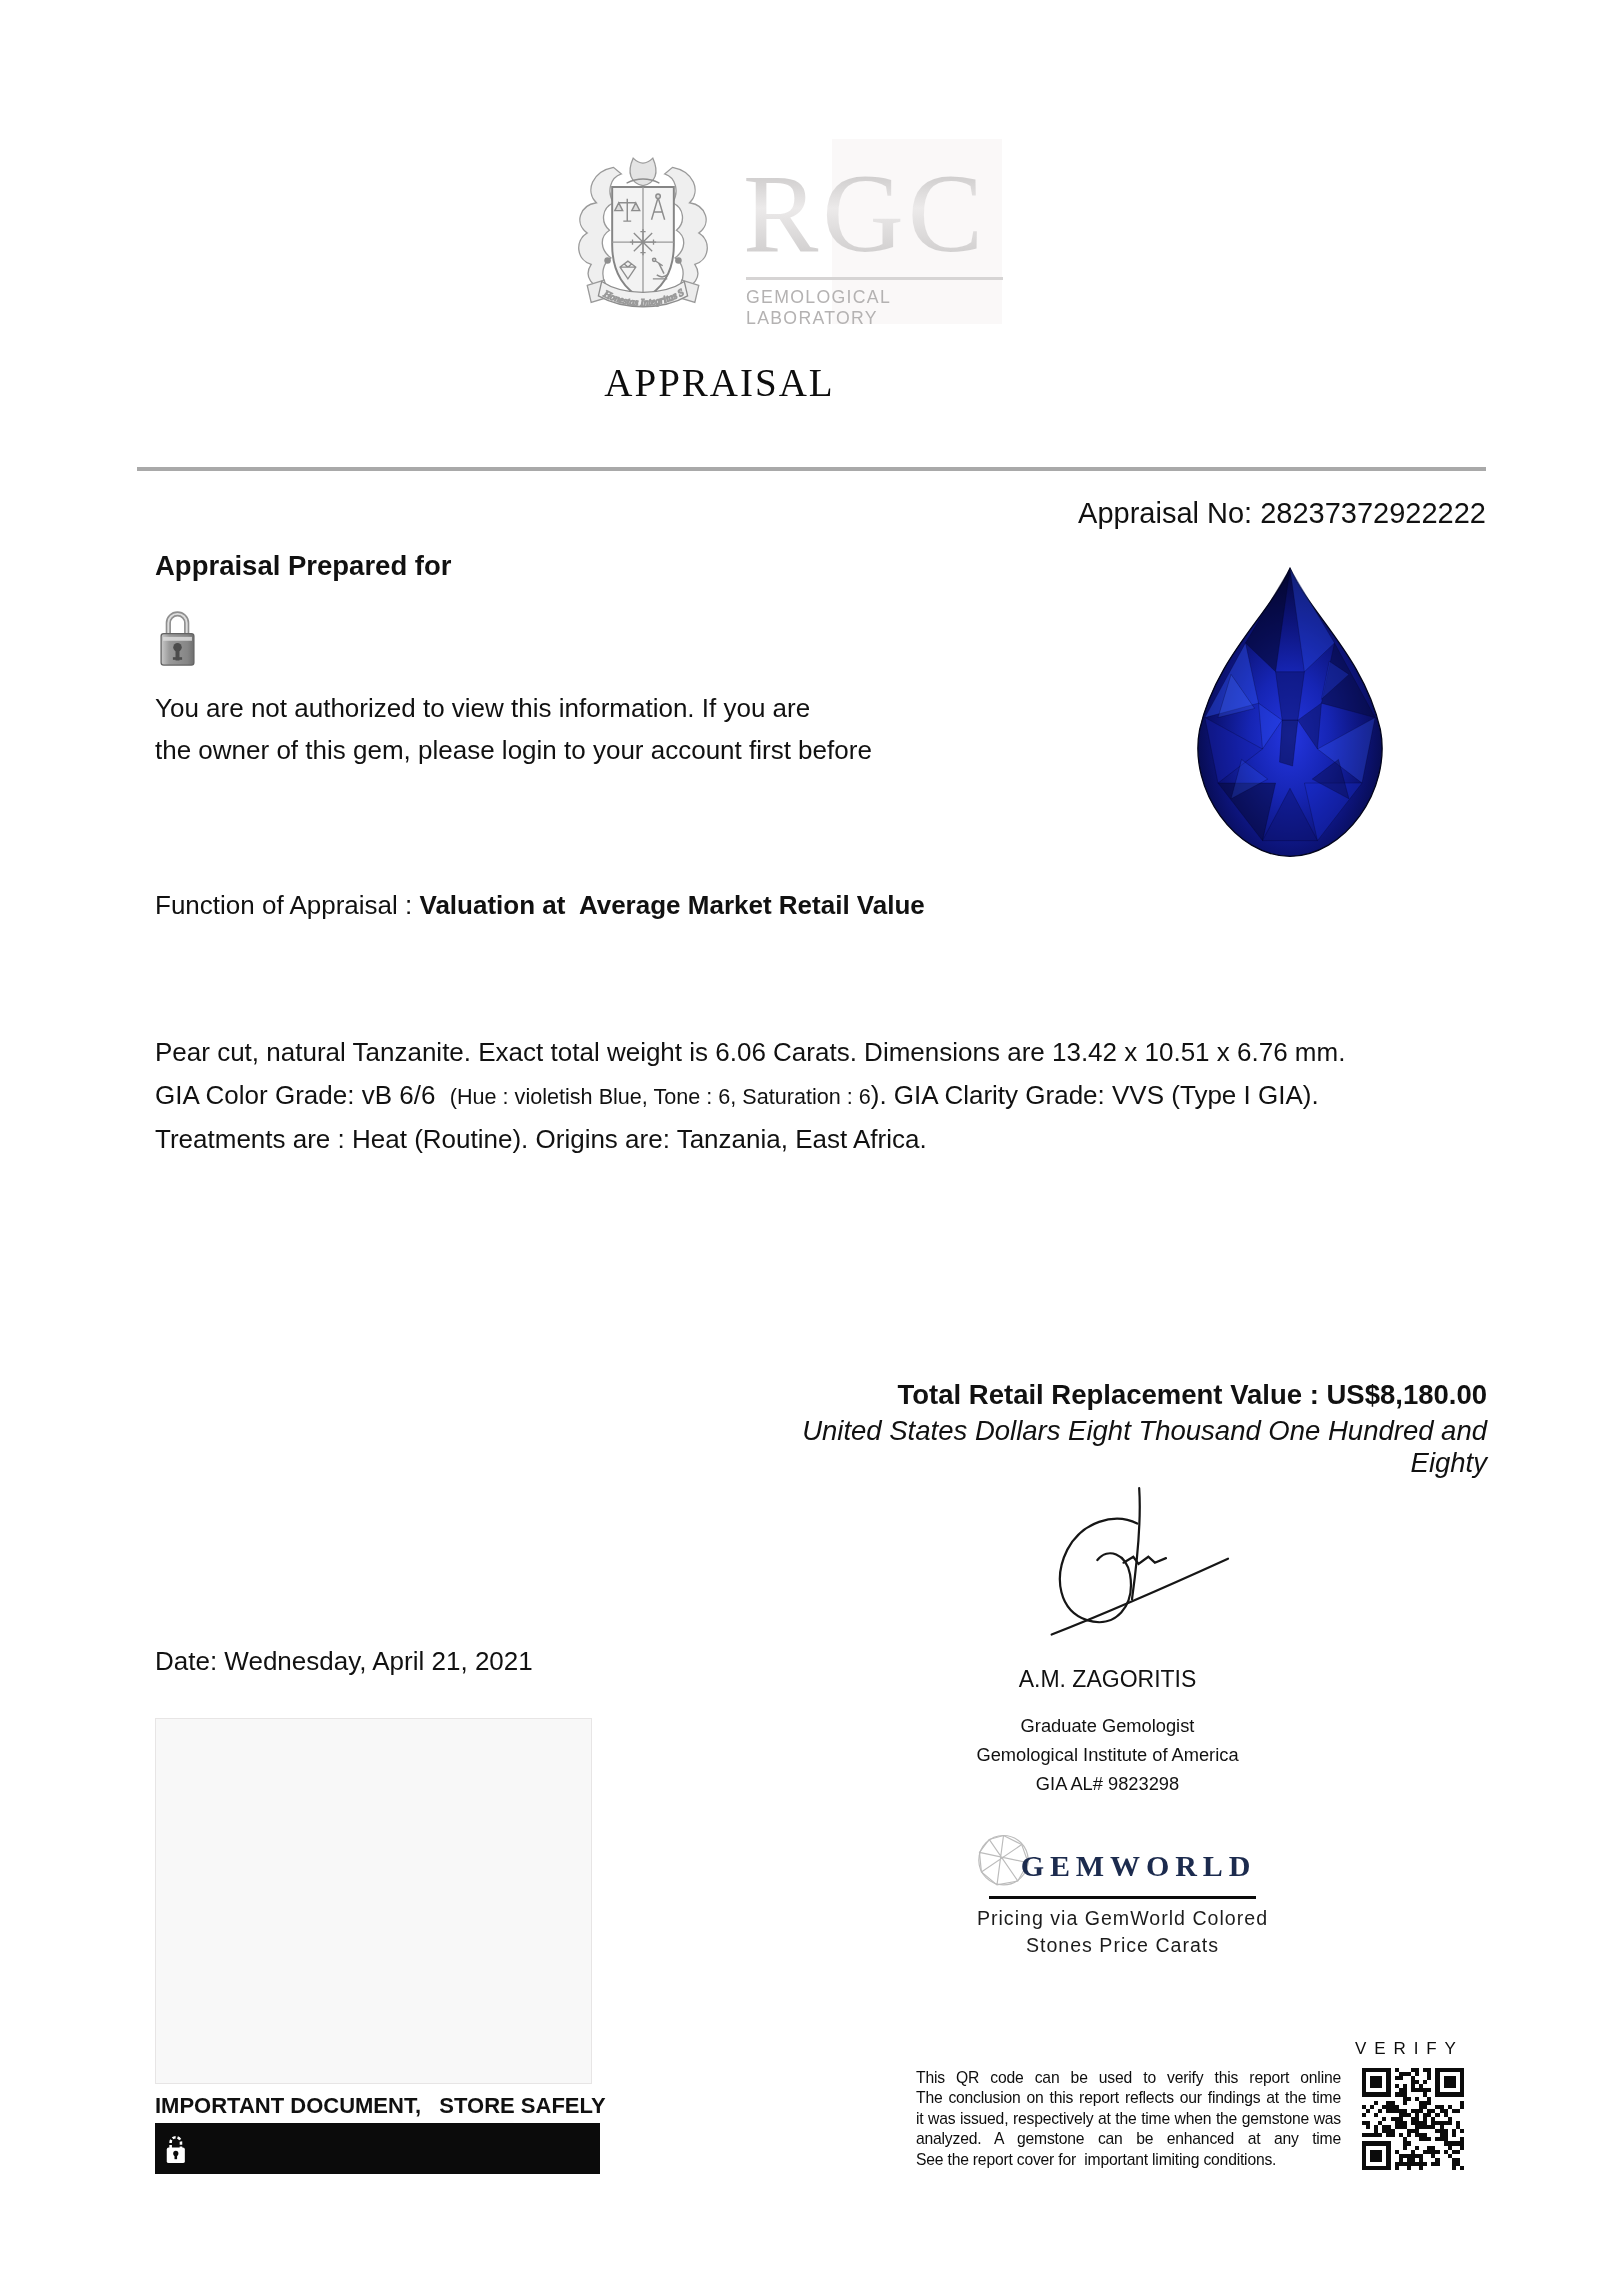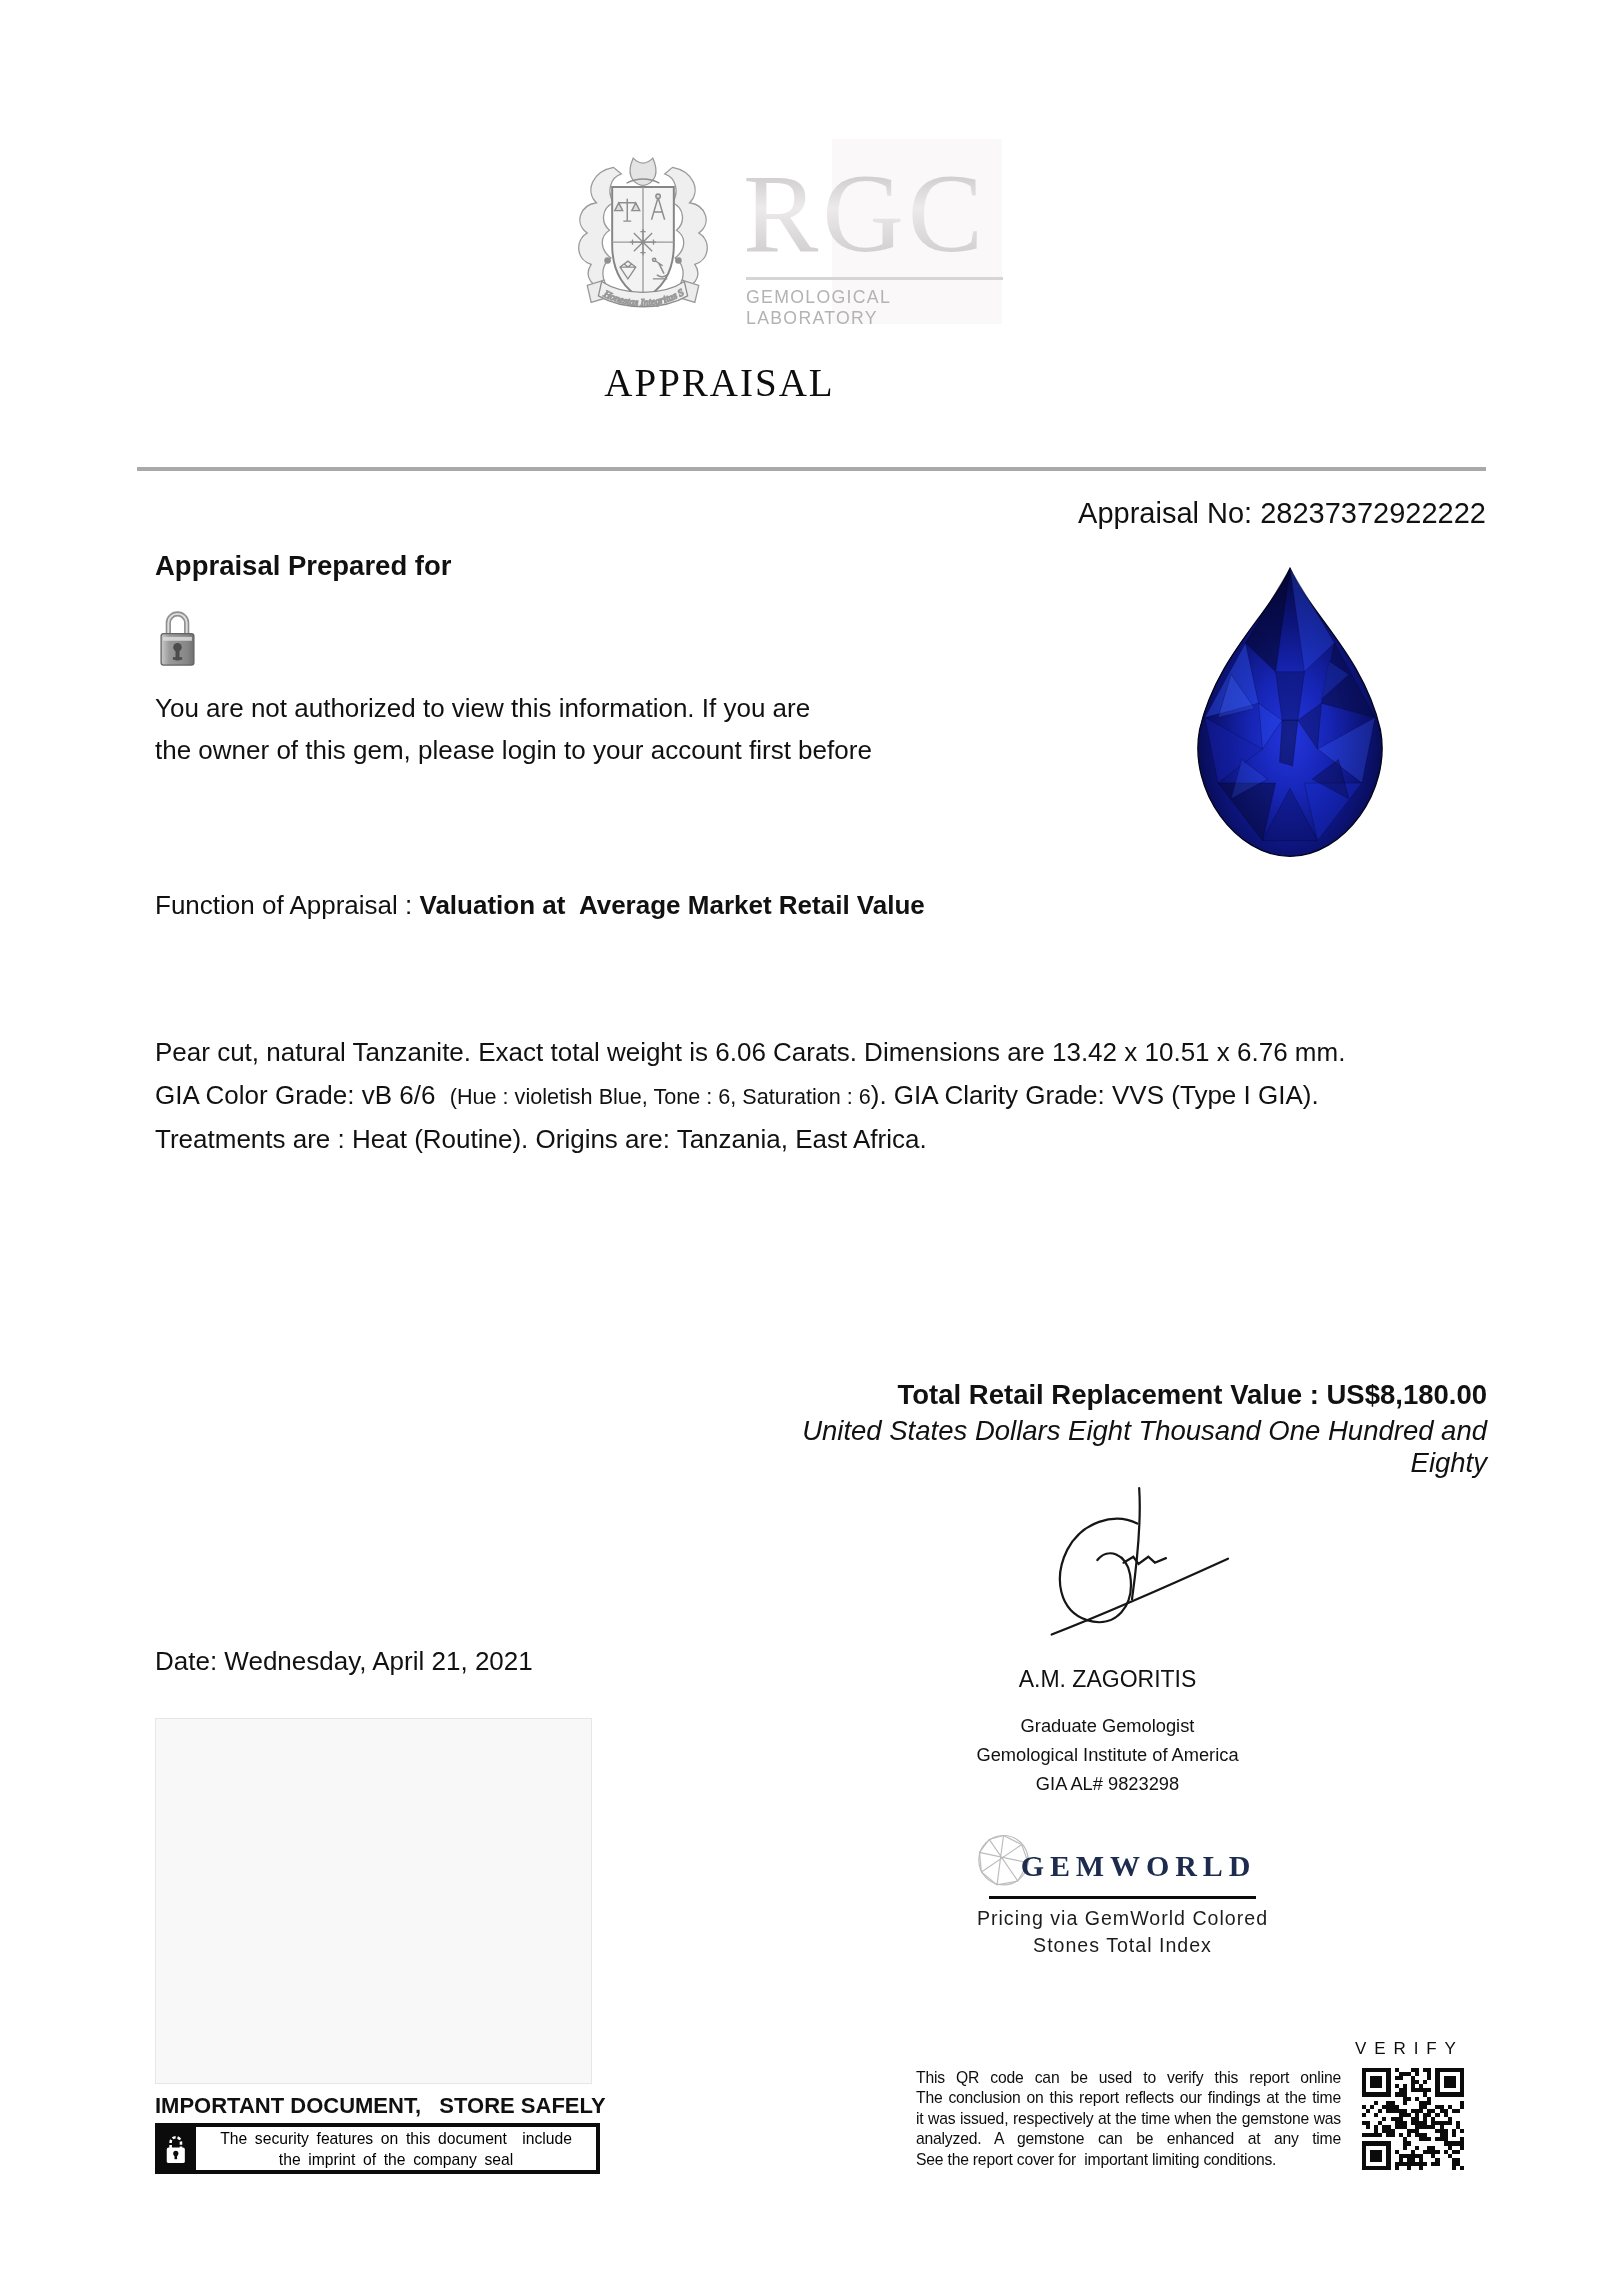--- a/index.html
+++ b/index.html
@@ -230,38 +230,34 @@
           <circle cx="50" cy="48" r="38"></circle>
           <path d="M50,10 L78,24 L88,52 L72,80 L40,86 L16,66 L13,36 L28,16 Z"></path>
           <path d="M50,10 L40,86 M78,24 L16,66 M88,52 L13,36 M72,80 L28,16"></path>
         </g>
       </svg>
       <div id="gemworld-name">GEMWORLD</div>
     </div>
     <div id="gemworld-underline"></div>
     <div id="pricing-caption">
       <div>Pricing via GemWorld Colored</div>
-      <div>Stones Total Index</div>
+      <div>Stones Price Carats</div>
     </div>
   </div>
 
   <div class="abs" id="placeholder-box"></div>
   <div class="abs pre" id="important-line">IMPORTANT DOCUMENT,   STORE SAFELY</div>
 
   <div class="abs" id="security-box">
     <svg id="security-lock" viewBox="0 0 36 48">
       <path d="M10,22 V13 a8,8 0 0 1 16,0 V22" fill="none" stroke="#ffffff" stroke-width="4" stroke-dasharray="5 3"></path>
       <rect x="4" y="21" width="28" height="24" rx="3" fill="#ffffff"></rect>
       <circle cx="18" cy="30" r="4" fill="#0b0b0b"></circle>
       <rect x="16" y="30" width="4" height="9" fill="#0b0b0b"></rect>
     </svg>
-    <div id="security-inner">
-      <div class="pre">The security features on this document  include</div>
-      <div>the imprint of the company seal</div>
-    </div>
   </div>
 
   <div class="abs" id="verify-label">VERIFY</div>
   <svg class="abs" id="qr-code" viewBox="0 0 25 25" shape-rendering="crispEdges">
     <g id="qr-cells" fill="#0b0b0b">
         <rect x="8" y="0" width="1" height="1"></rect>
         <rect x="12" y="0" width="1" height="1"></rect>
         <rect x="13" y="0" width="1" height="1"></rect>
         <rect x="15" y="0" width="1" height="1"></rect>
         <rect x="16" y="0" width="1" height="1"></rect>

